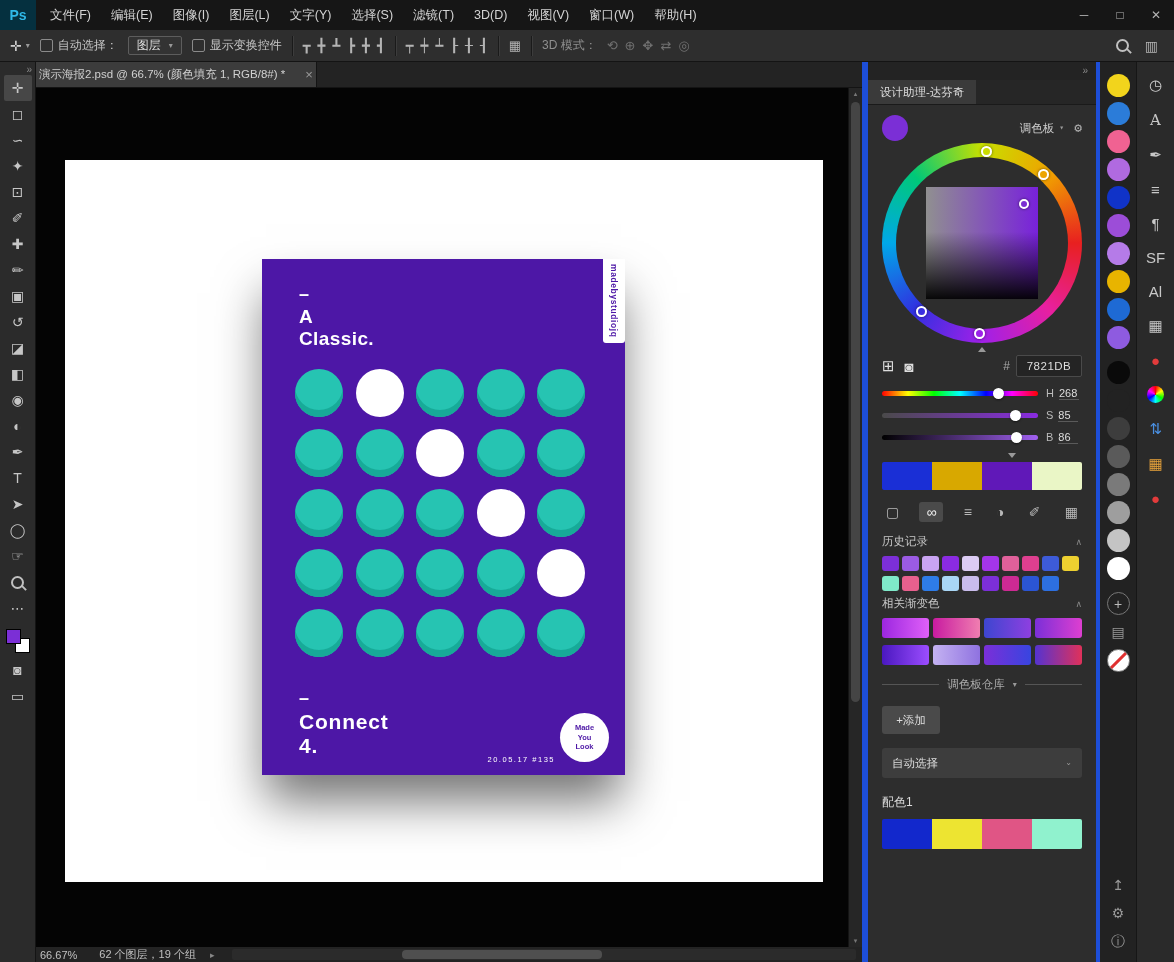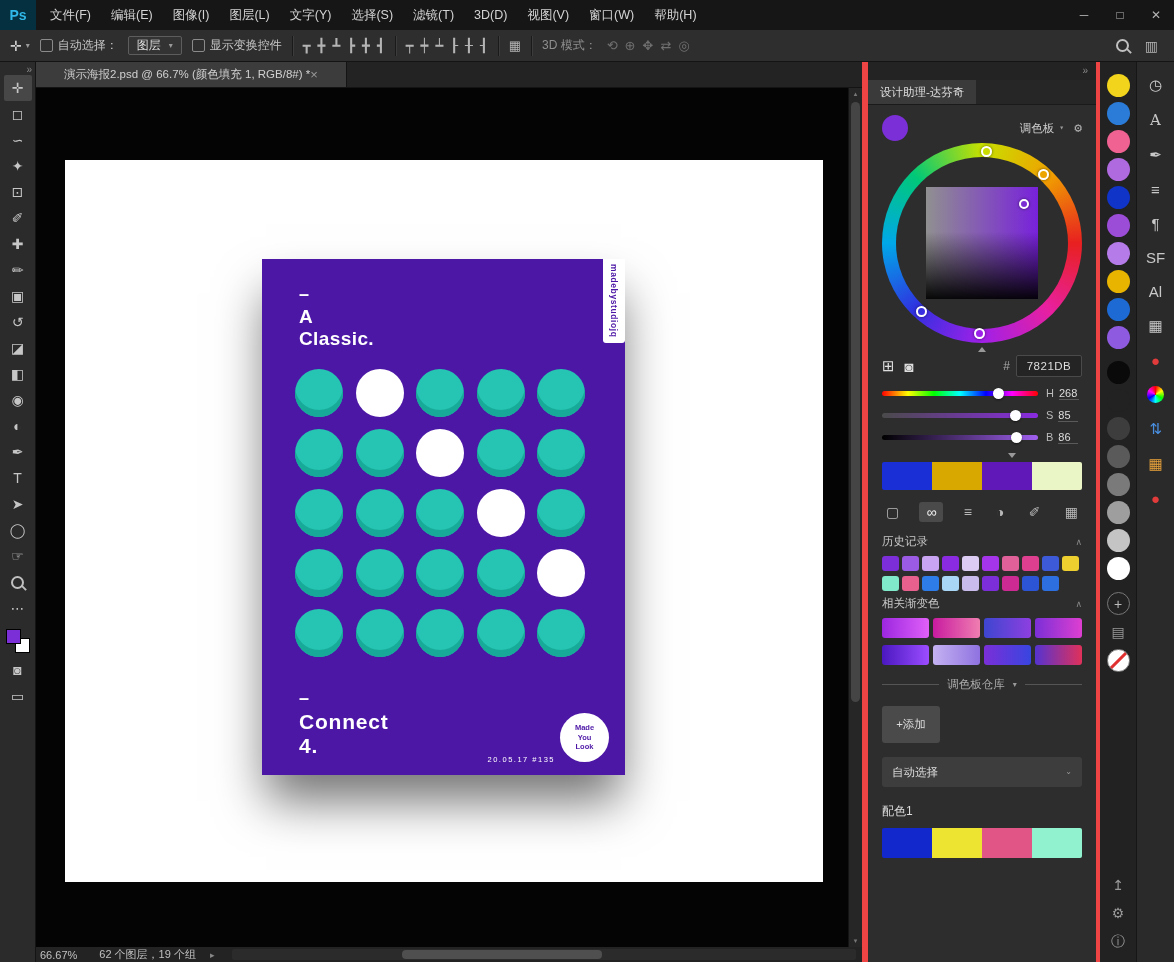--- a/index.html
+++ b/index.html
@@ -1,16 +1,16 @@
 <!DOCTYPE html>
 <html style="--poster-bg: #4D17A6; --dot: #26C4B2; --dot-shade: #17AA98;"><head>
 <meta charset="utf-8">
 <style>
   html,body{margin:0;padding:0;background:#111;}
-  .app{position:relative;width:1174px;height:962px;background:#ef4444;overflow:hidden;
+  .app{position:relative;width:1174px;height:962px;background:#1d4ed8;overflow:hidden;
        font-family:"Liberation Sans","DejaVu Sans",sans-serif;font-size:12px;color:#ccc;}
   .spacer{flex:1;}
   .tiny-caret{font-size:8px;color:#999;line-height:1;}
 
   
   .titlebar{position:absolute;top:0;left:0;right:0;height:30px;background:#161616;display:flex;align-items:center;}
   .ps-logo{width:36px;height:30px;background:#05303f;color:#2fb8e8;font-weight:bold;font-size:14px;
            display:flex;align-items:center;justify-content:center;}
   .menu{display:flex;margin-left:4px;}
   .menu-item{padding:0 10px;line-height:30px;color:#d4d4d4;font-size:12.5px;white-space:nowrap;}
@@ -41,21 +41,21 @@
   .tools{display:flex;flex-direction:column;align-items:center;}
   .tool{width:28px;height:26px;display:flex;align-items:center;justify-content:center;color:#c6c6c6;font-size:14px;border-radius:2px;}
   .tools .tool:nth-child(1){background:#474747;}
   .chips{position:relative;width:24px;height:24px;margin:8px 0 4px;}
   .chip-bg{position:absolute;bottom:0;right:0;width:15px;height:15px;border:1px solid #000;box-sizing:border-box;}
   .chip-fg{position:absolute;top:0;left:0;width:15px;height:15px;border:1px solid #000;box-sizing:border-box;}
 
   
   .tabbar{position:absolute;top:62px;left:36px;width:826px;height:26px;background:#232323;
           border-bottom:1px solid #141414;display:flex;box-sizing:border-box;}
-  .doc-tab{background:#3c3c3c;padding:0 28px;display:flex;align-items:center;gap:0;font-size:11.5px;
+  .doc-tab{background:#3c3c3c;padding:0 3px;display:flex;align-items:center;gap:20px;font-size:11.5px;
            color:#d0d0d0;border-right:1px solid #141414;white-space:nowrap;}
   .tab-close{color:#999;font-size:13px;}
 
   
   .canvas{position:absolute;top:88px;left:36px;width:812px;height:859px;background:#040404;overflow:hidden;}
   .artboard{position:absolute;left:29px;top:72px;width:758px;height:722px;background:#ffffff;}
   .poster{position:absolute;left:226px;top:171px;width:363px;height:516px;background:var(--poster-bg,#4D17A6);
           box-shadow:0 30px 46px -4px rgba(0,0,0,0.55);}
   .poster-head{position:absolute;left:37px;top:26px;color:#fff;}
   .head-dash{font-size:18px;font-weight:700;line-height:1;margin-bottom:3px;}
@@ -136,21 +136,21 @@
   .mini-row{display:flex;gap:3px;margin-bottom:5px;}
   .mini{width:17px;height:15px;border-radius:3px;}
   .grad-row{display:flex;gap:4px;margin-bottom:7px;}
   .grad{flex:1;height:20px;border-radius:3px;}
   .warehouse{display:flex;align-items:center;gap:8px;margin:12px 0 14px;color:#aaa;font-size:11.5px;white-space:nowrap;}
   .wline{flex:1;height:1px;background:#555;}
   .group-row{display:flex;gap:8px;margin-bottom:14px;}
   .group-input{flex:1;height:28px;background:#242424;border:1px solid #555;border-radius:3px;color:#ddd;
                padding:0 8px;font-size:11.5px;box-sizing:border-box;font-family:inherit;}
   .group-input::placeholder{color:#777;}
-  .add-btn{width:58px;height:37px;background:#4a4a4a;border:none;border-radius:3px;color:#ddd;font-size:11.5px;font-family:inherit;}
+  .add-btn{width:58px;height:28px;background:#4a4a4a;border:none;border-radius:3px;color:#ddd;font-size:11.5px;font-family:inherit;}
   .dropdown{height:30px;background:#3d3d3d;border-radius:3px;display:flex;align-items:center;
             padding:0 10px;color:#ddd;font-size:11.5px;margin-bottom:16px;}
   .scheme-label{font-size:12px;color:#ddd;margin-bottom:8px;}
   .scheme{display:flex;height:30px;border-radius:2px;overflow:hidden;}
 
   
   .swatchstrip{position:absolute;left:1100px;top:62px;width:36px;bottom:0;background:#222;
                display:flex;flex-direction:column;align-items:center;padding:12px 0 8px;box-sizing:border-box;}
   .rail-swatches{display:flex;flex-direction:column;gap:5px;margin-bottom:12px;}
   .rs{width:23px;height:23px;border-radius:50%;}

